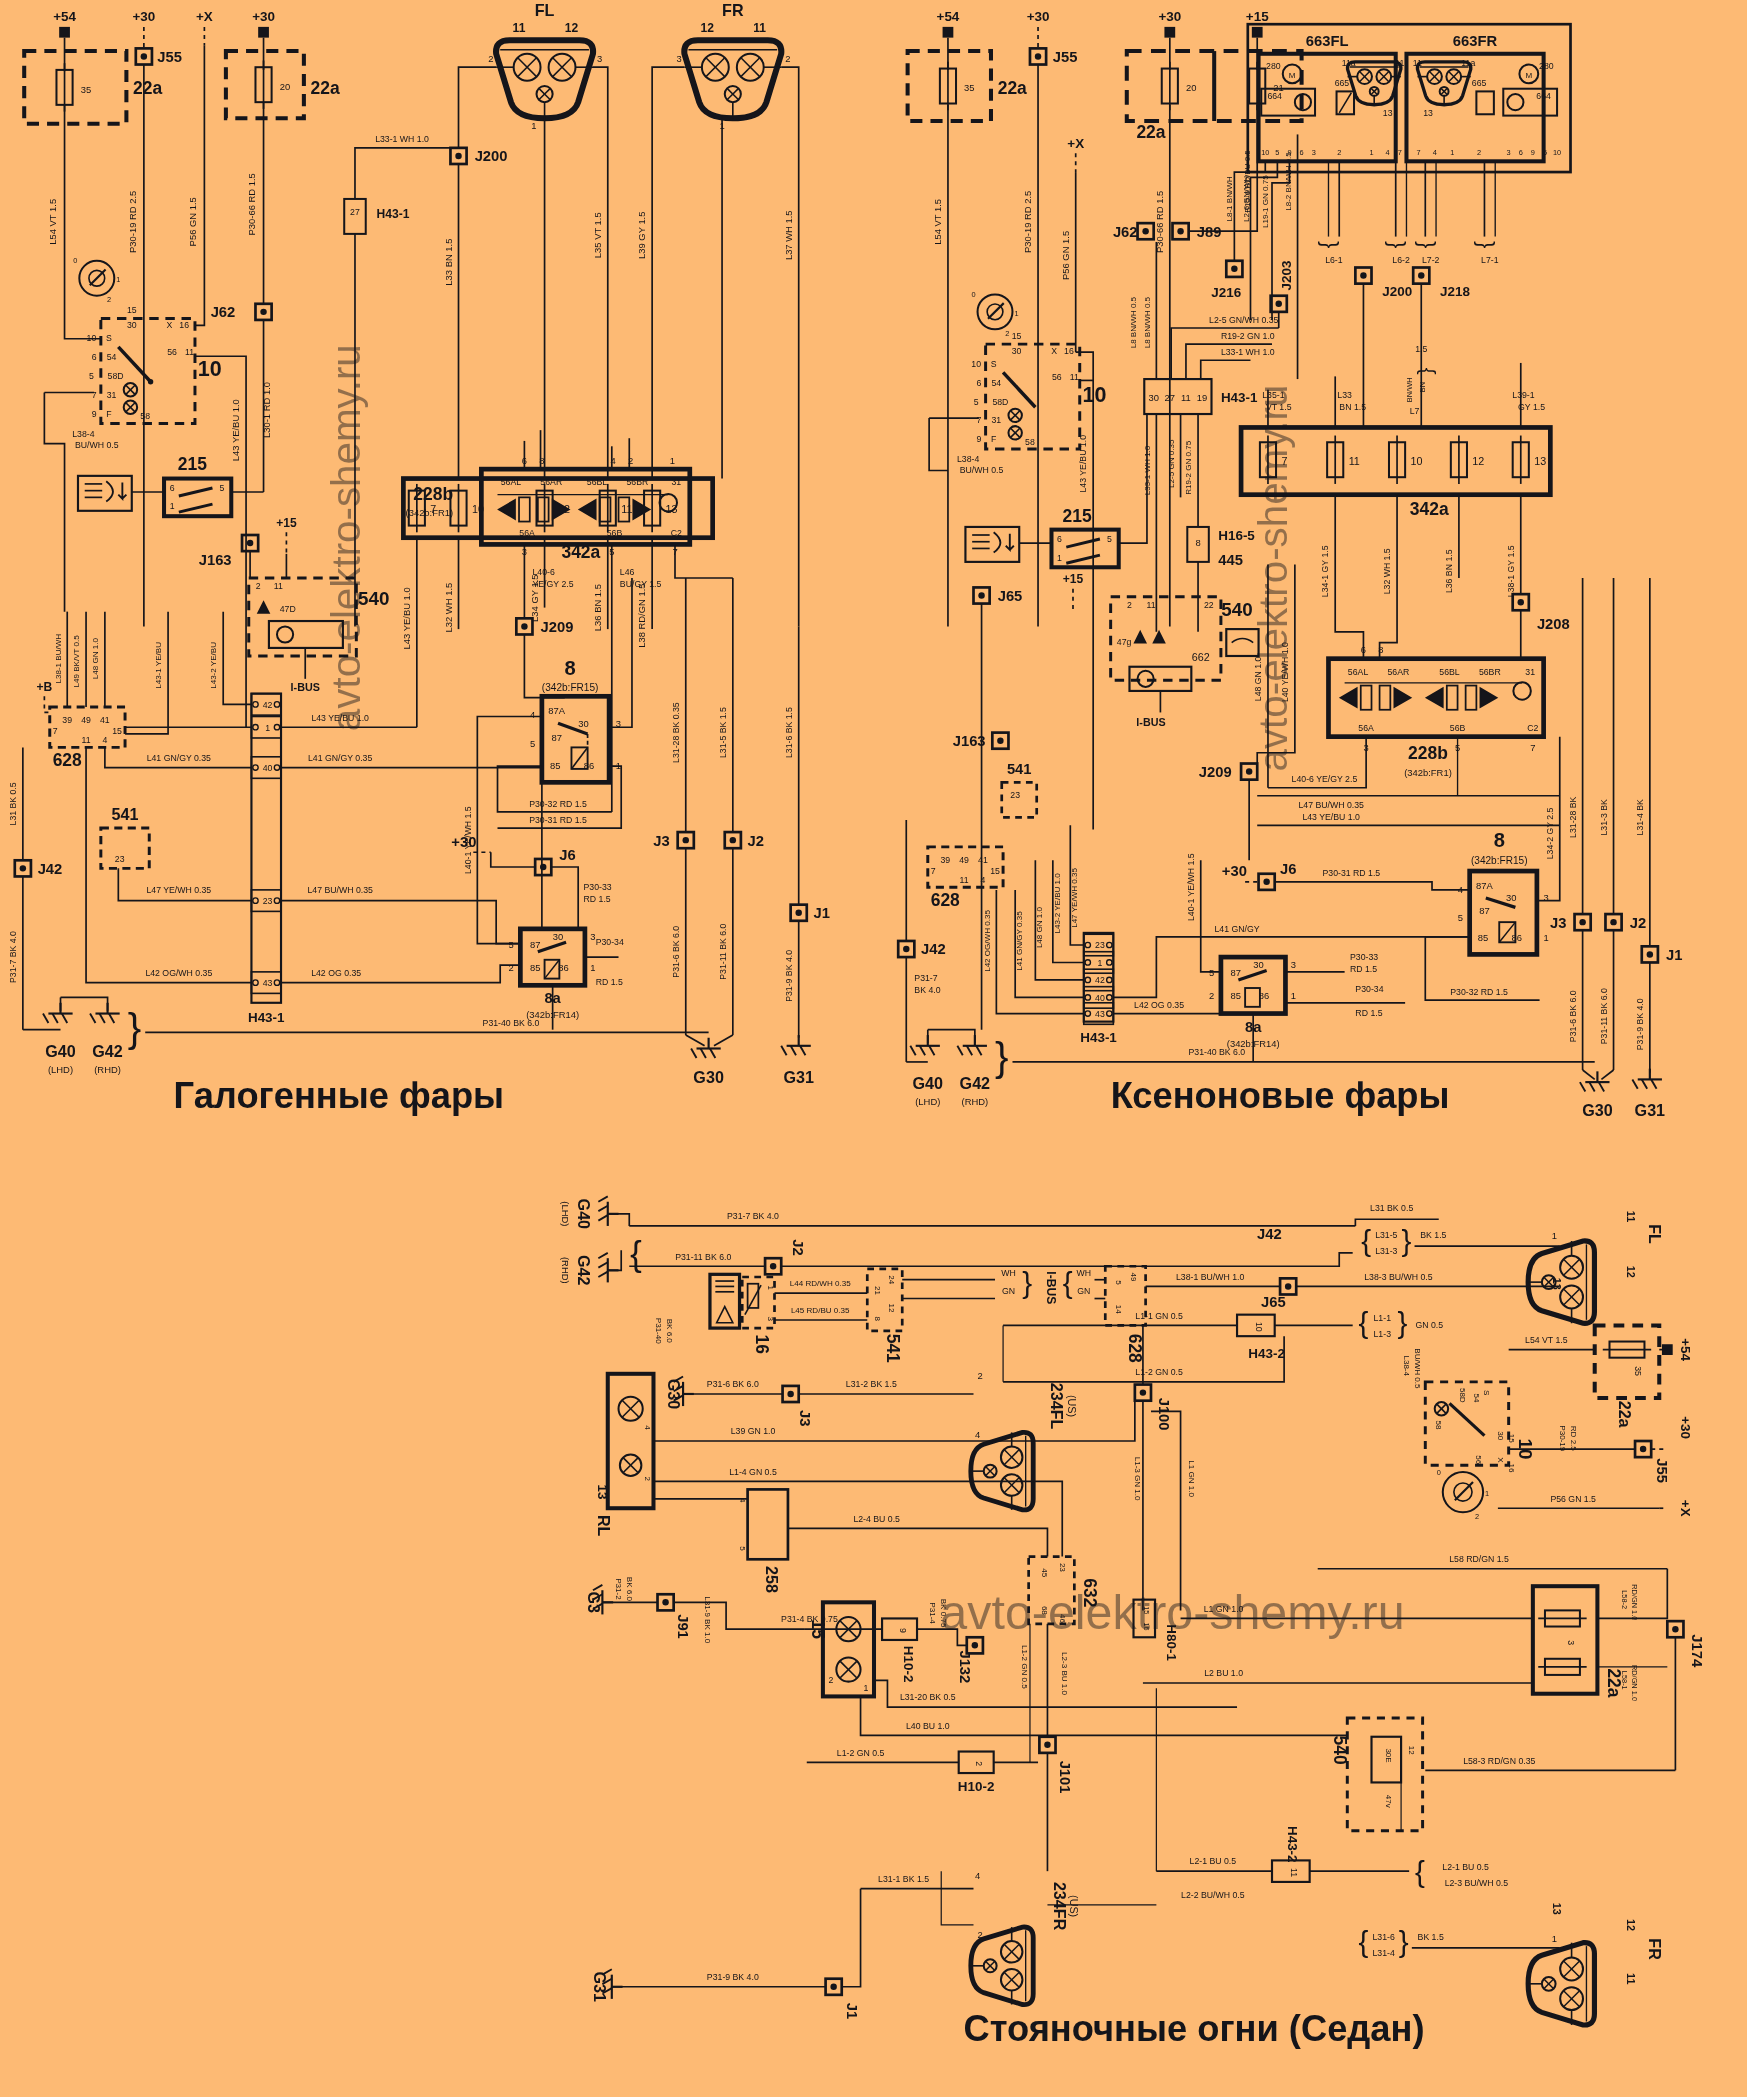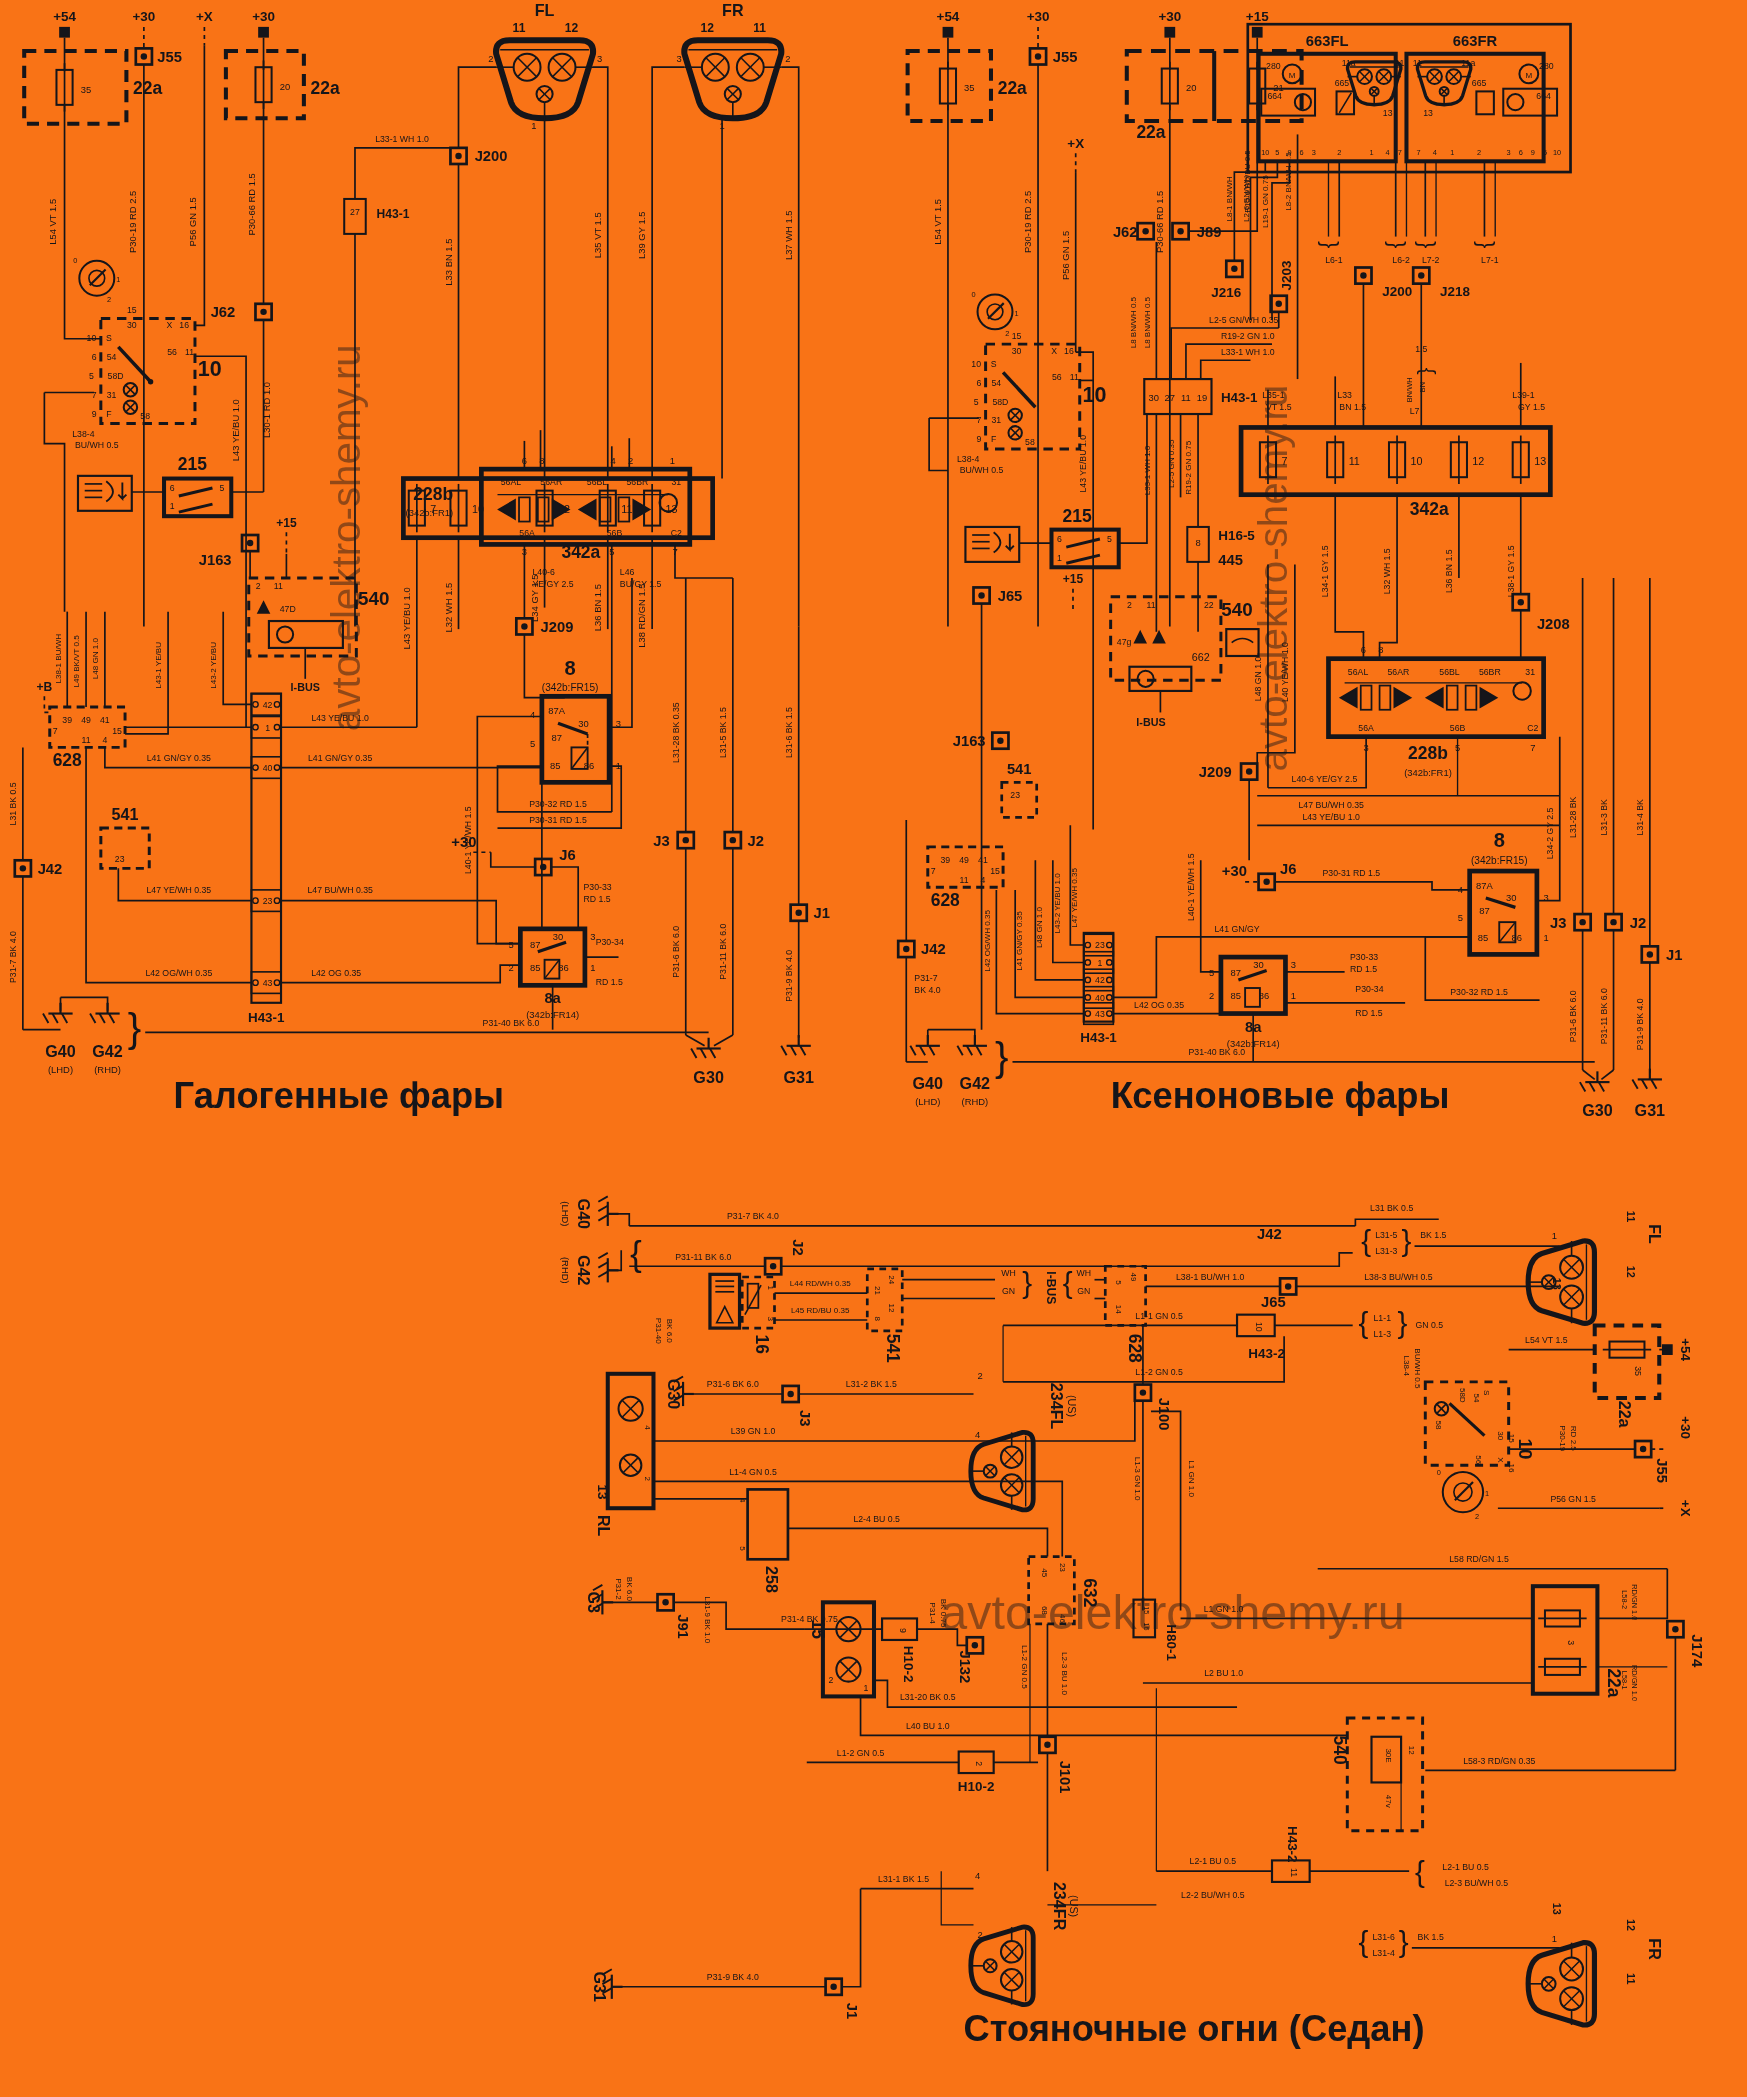--- a/index.html
+++ b/index.html
@@ -1,16 +1,16 @@
 <!DOCTYPE html>
 <html style="font-size:11.2px"><head>
 <meta charset="utf-8">
 <style>
   html,body{margin:0;padding:0;background:#fcfcfb;}
-  .page{position:relative;width:1748px;height:2097px;background:#f97316;overflow:hidden;}
+  .page{position:relative;width:1748px;height:2097px;background:#fdba74;overflow:hidden;}
   svg{display:block}
   svg text{font-family:"Liberation Sans","DejaVu Sans",sans-serif;fill:#15151a;}
 </style>
 </head>
 <body>
 
 <div class="page">
 
   <svg id="schematic" viewBox="0 0 1300 1560" width="1748" height="2097" preserveAspectRatio="none">
       <text x="48" y="16" font-size="10" text-anchor="middle" font-weight="700">+54</text>

